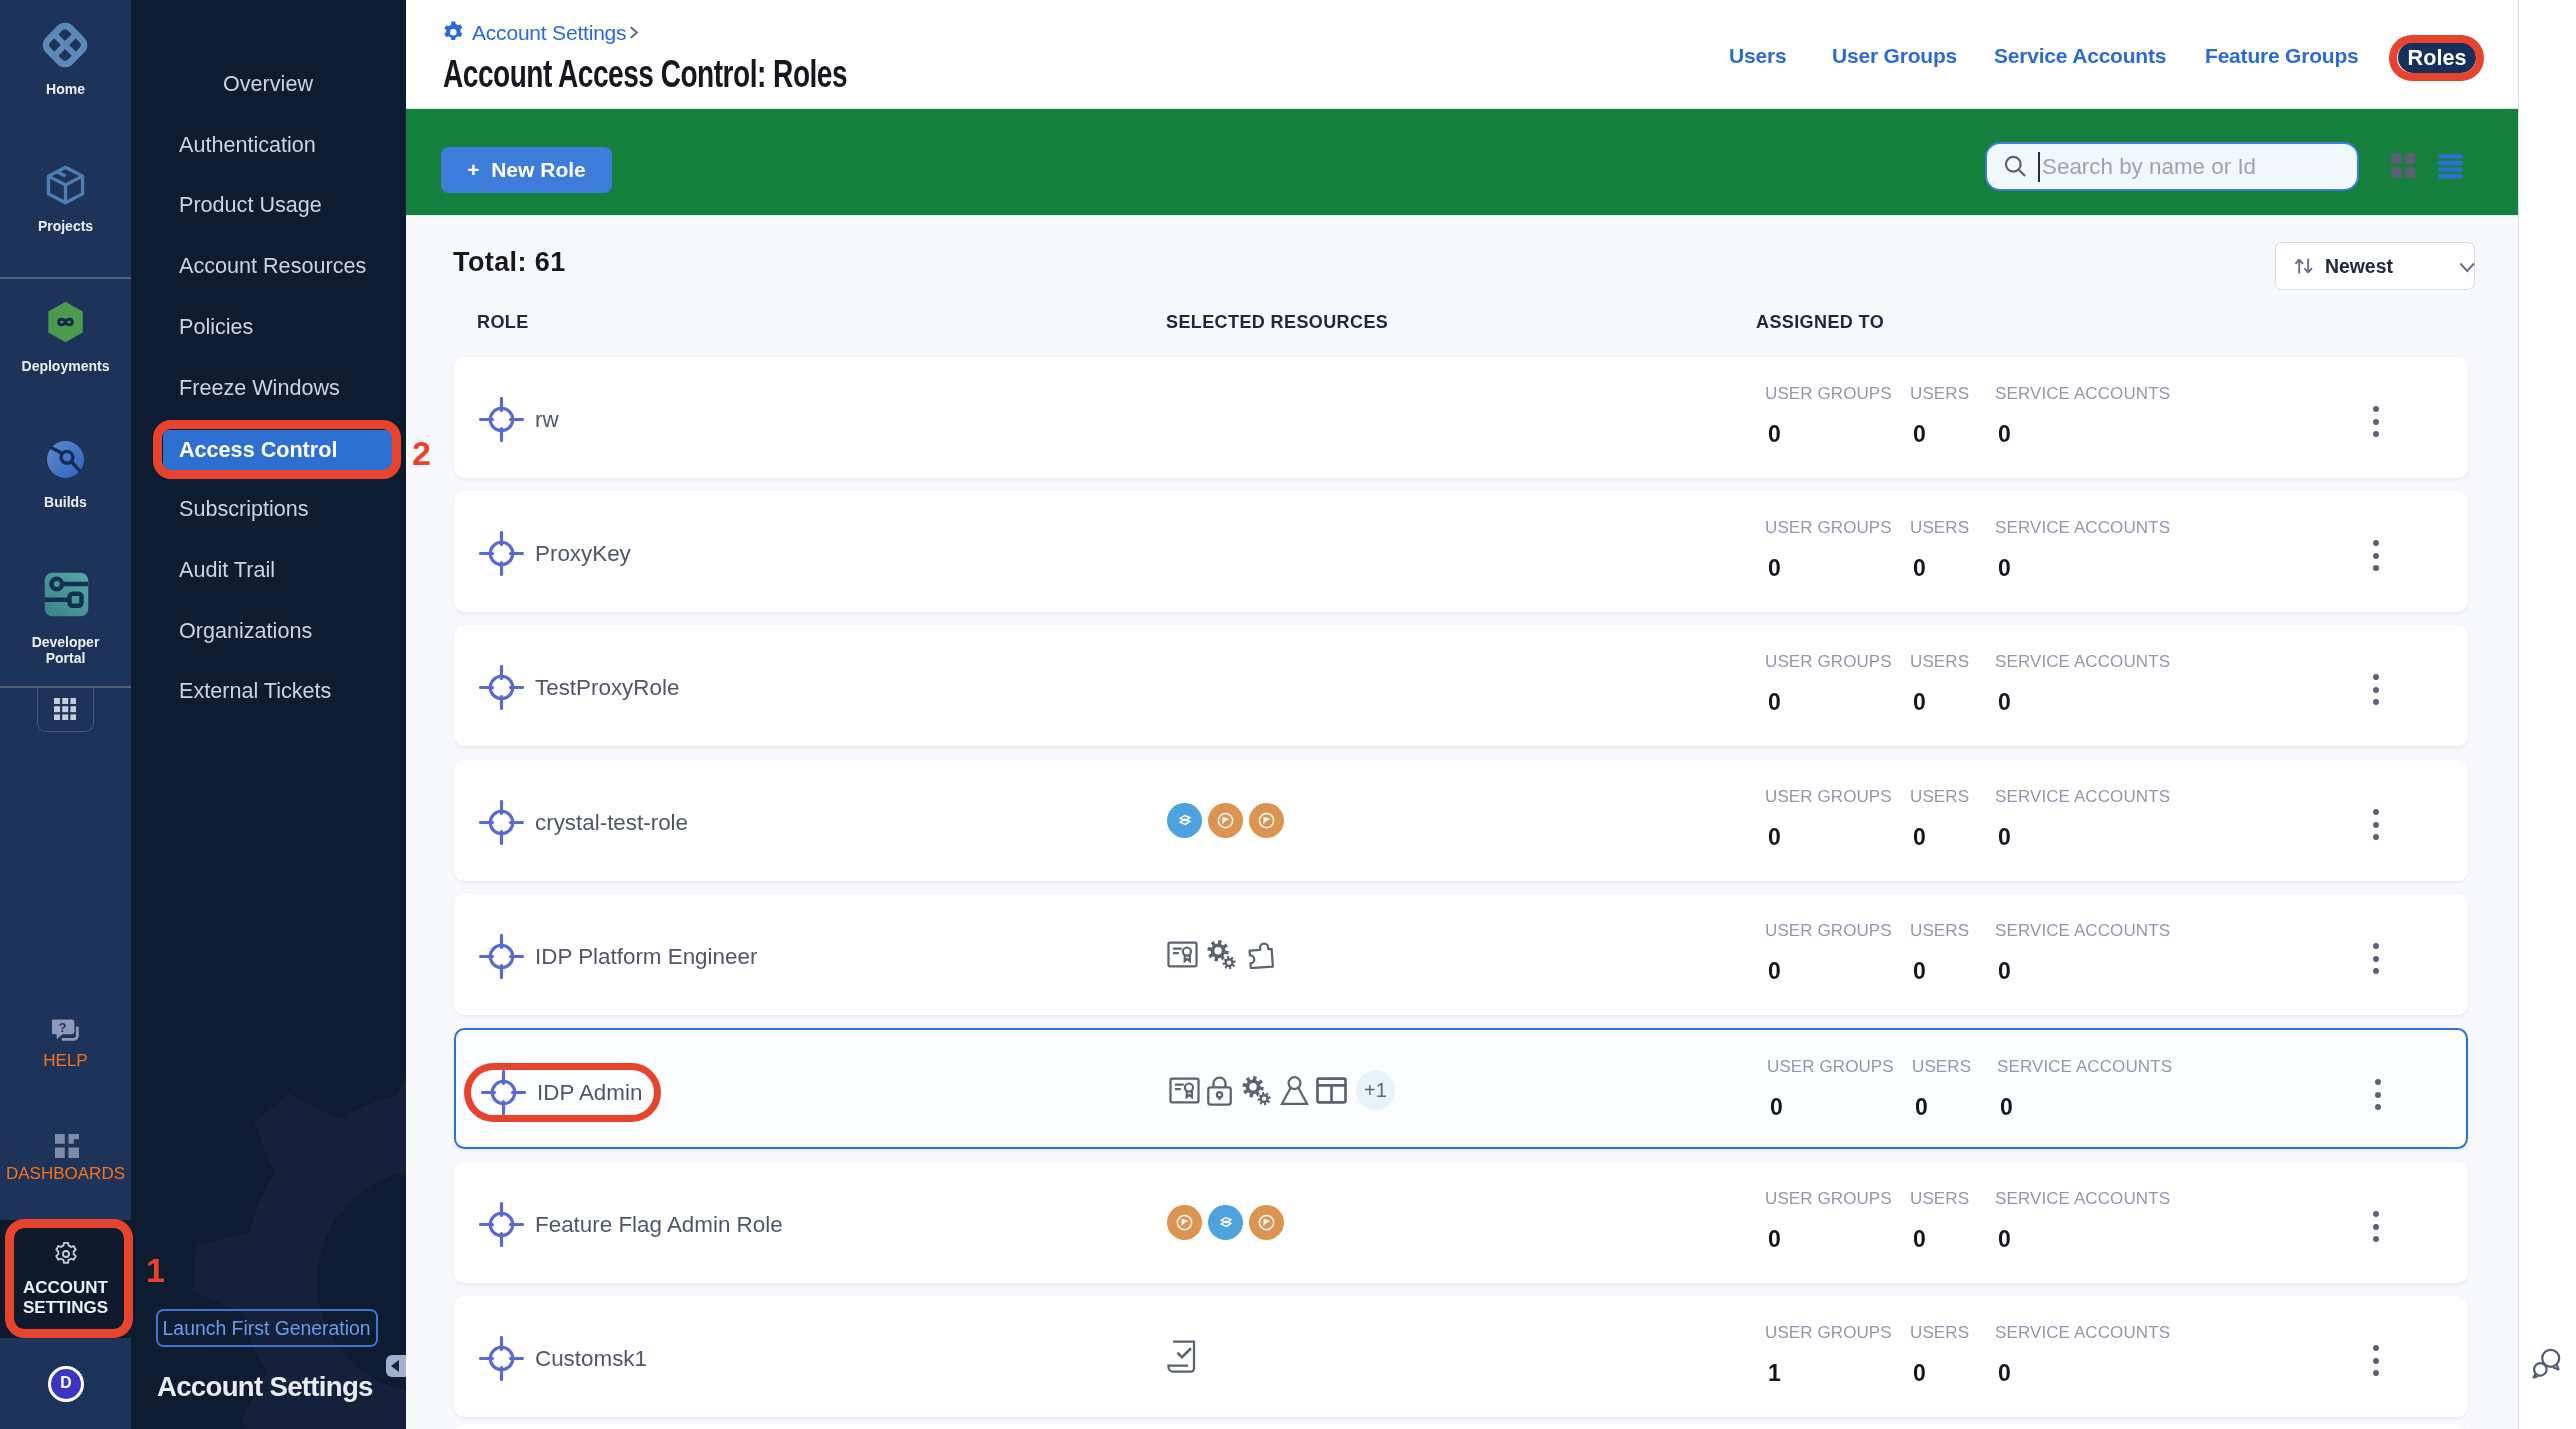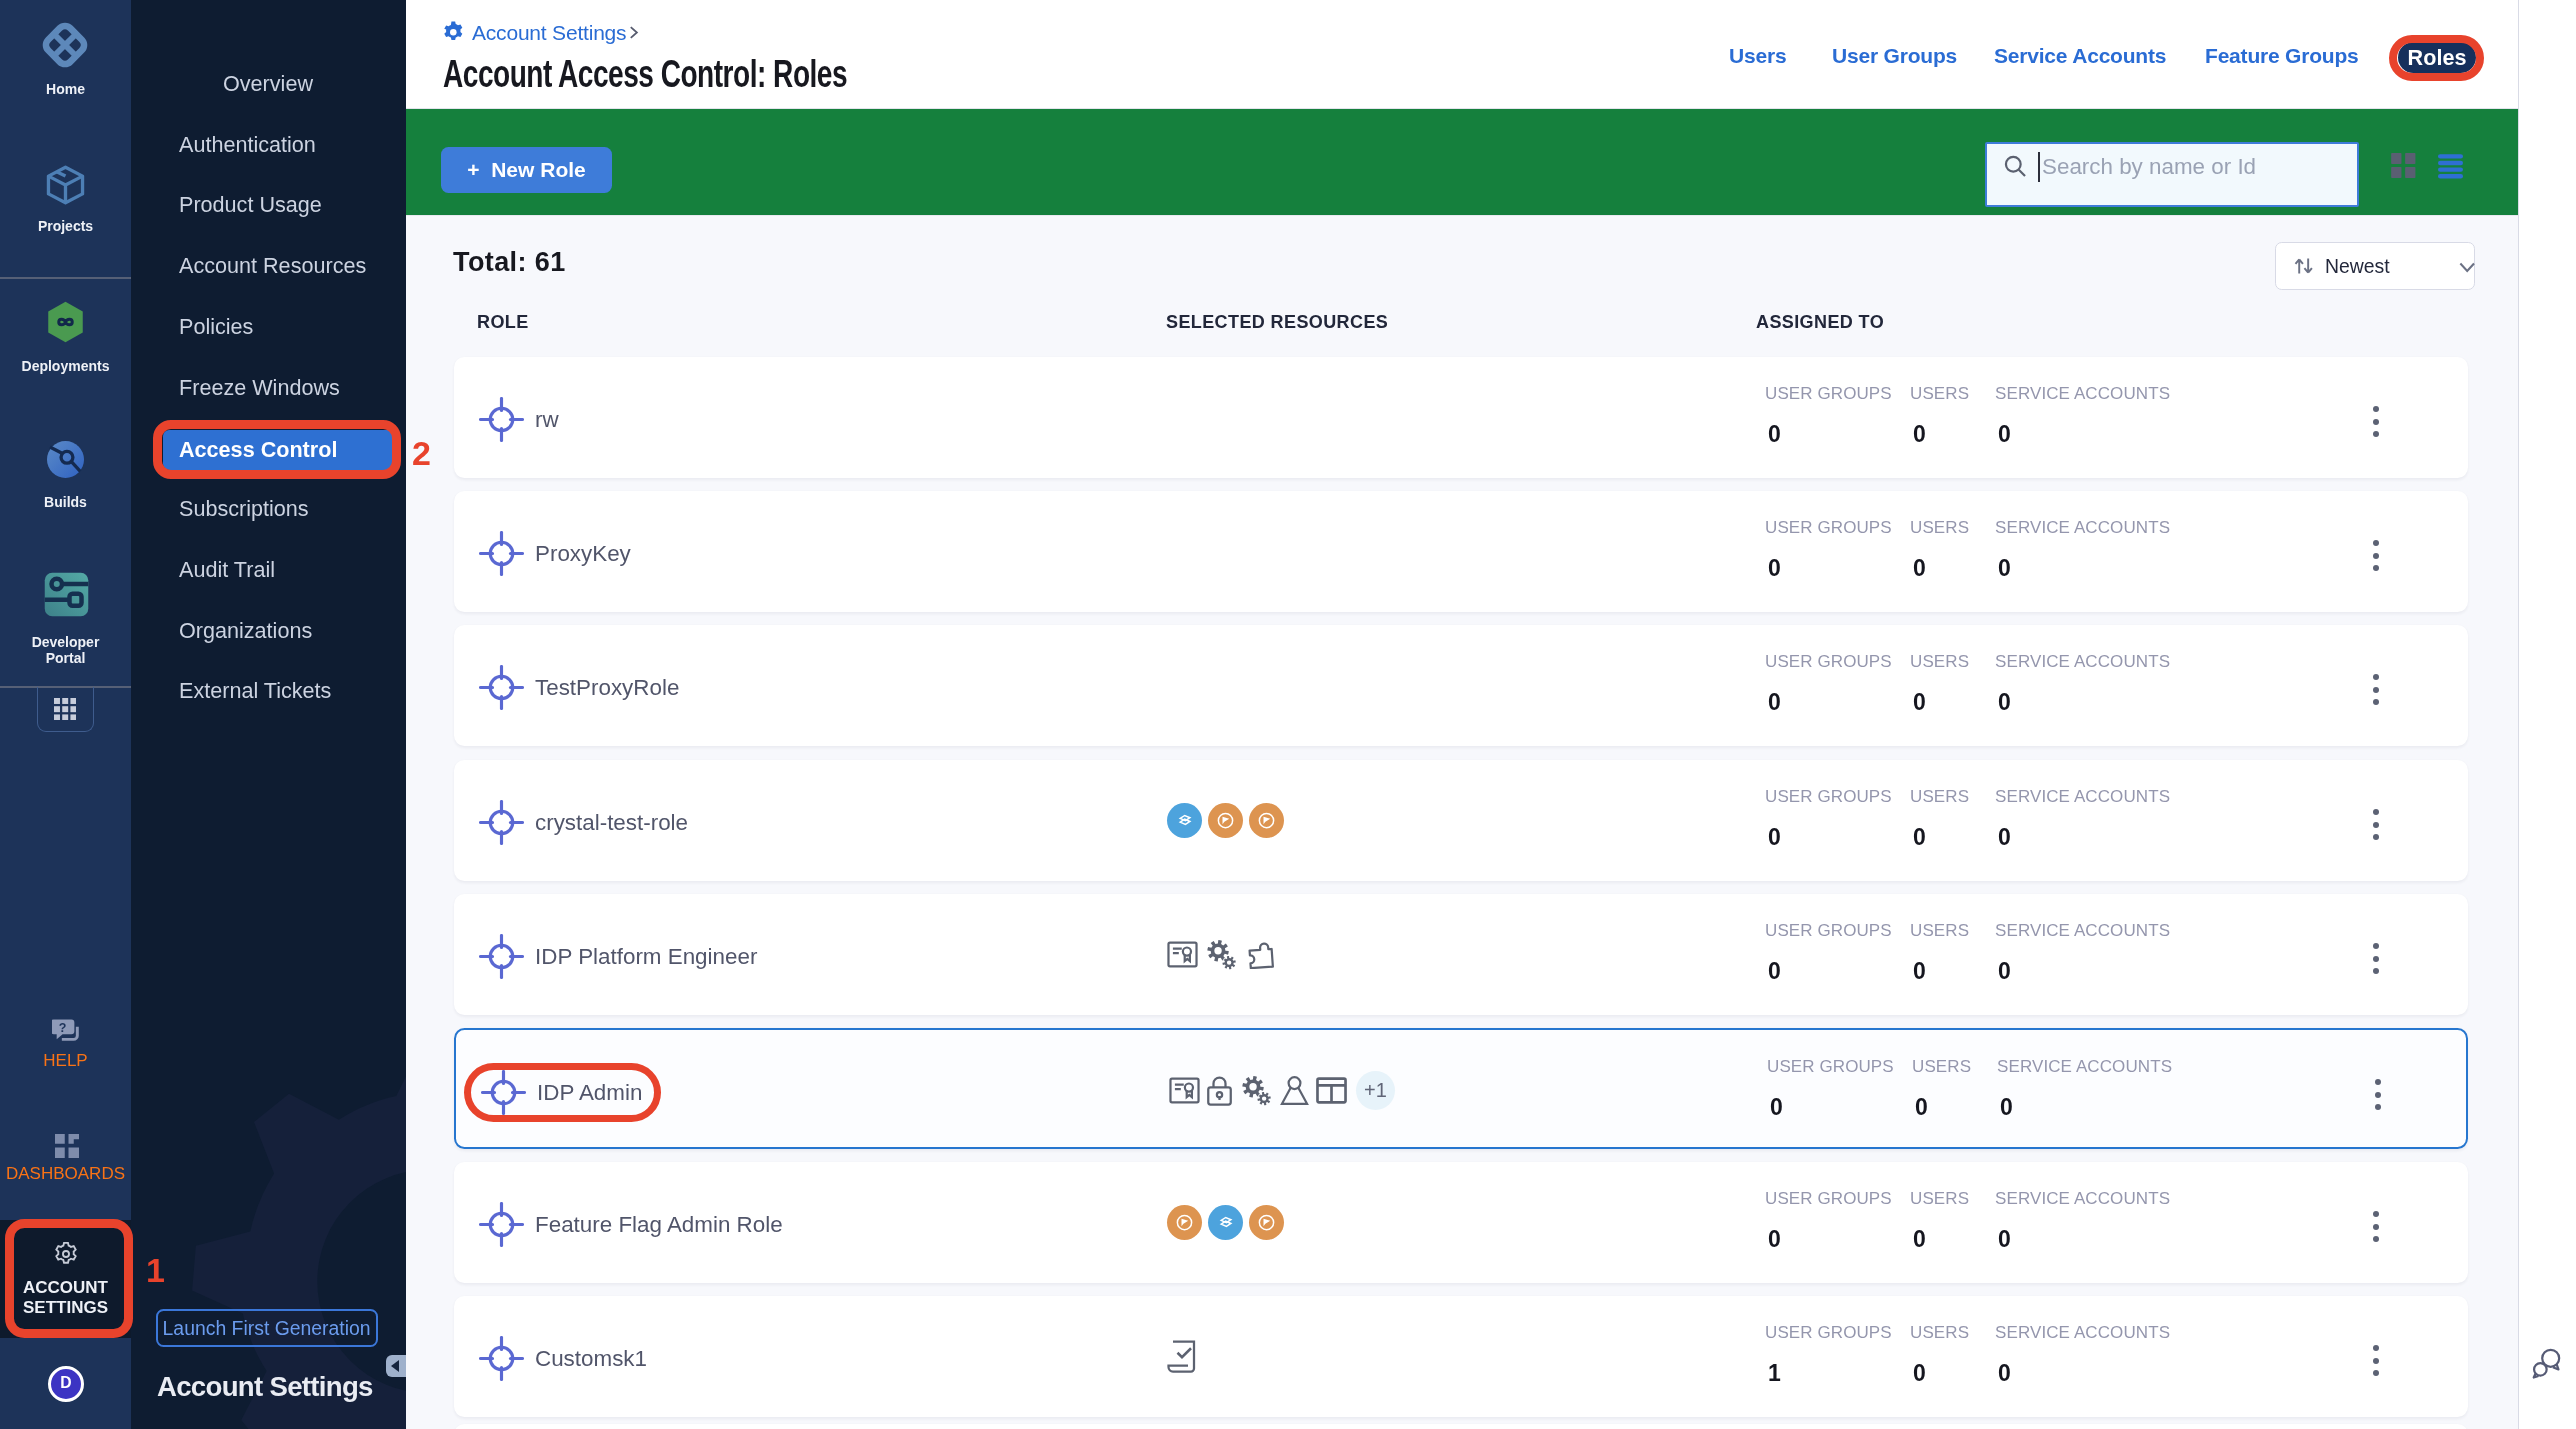--- a/index.html
+++ b/index.html
@@ -194,21 +194,21 @@
     <div class="navlink" style="left:1588px;">Service Accounts</div>
     <div class="navlink" style="left:1799px;">Feature Groups</div>
     <div class="abs" style="left:1992px;top:42px;width:78px;height:31px;background:#16305c;border-radius:18px;color:#fff;font-size:21.6px;font-weight:700;text-align:center;line-height:31px;">Roles</div>
     <div class="abs" style="left:1983px;top:35px;width:79px;height:30px;border:8.2px solid #e8432c;border-radius:23px;"></div>
   </div>
 
   <div id="toolbar">
 
     <div class="abs" style="left:35px;top:38px;width:171px;height:46px;background:#3e7cd9;border-radius:7.5px;color:#fff;font-size:21px;font-weight:700;text-align:center;line-height:46px;">+&nbsp; New Role</div>
 
-    <div class="abs" style="left:1579px;top:33px;width:374px;height:65px;border:2.2px solid #3e7cd9;border-radius:2px;background:#f2f9fd;box-sizing:border-box;">
+    <div class="abs" style="left:1579px;top:33px;width:374px;height:49px;border:2.2px solid #3e7cd9;border-radius:15px;background:#f2f9fd;box-sizing:border-box;">
       <svg class="abs" style="left:16.4px;top:10.4px;" width="25" height="25" viewBox="0 0 34 34">
         <circle cx="14" cy="14" r="10" fill="none" stroke="#5b6170" stroke-width="3"></circle>
         <line x1="21.5" y1="21.5" x2="30" y2="30" stroke="#5b6170" stroke-width="3"></line>
       </svg>
       <div class="abs" style="left:51px;top:7.5px;width:1.5px;height:30px;background:#2b2e3a;"></div>
       <div class="abs" style="left:55px;top:10.4px;font-size:22.4px;color:#9aa2b4;">Search by name or Id</div>
     </div>
 
     <svg class="abs" style="left:1985px;top:44px;" width="24.6" height="25" viewBox="0 0 33 34">
       <g fill="#5a5f72">
@@ -231,21 +231,21 @@
 
   <div class="abs" style="left:47px;top:247px;font-size:27px;letter-spacing:0.4px;font-weight:700;color:#17181f;">Total: 61</div>
 
   <div class="abs" style="left:1869px;top:242px;width:200px;height:48px;background:#fff;border:1.5px solid #d8dae6;border-radius:6.7px;box-sizing:border-box;">
     <svg class="abs" style="left:18px;top:14px;" width="19.4" height="18" viewBox="0 0 26 24">
       <g stroke="#6b7184" stroke-width="2.6" fill="none">
         <path d="M7 22 V3 M7 3 L2 9 M7 3 L12 9"></path>
         <path d="M19 2 V21 M19 21 L14 15 M19 21 L24 15"></path>
       </g>
     </svg>
-    <div class="abs" style="left:49px;top:12px;font-size:19.4px;font-weight:400;color:#23283b;">Newest</div>
+    <div class="abs" style="left:49px;top:12px;font-size:19.4px;font-weight:700;color:#23283b;">Newest</div>
     <svg class="abs" style="left:183px;top:18.6px;" width="16.4" height="11.2" viewBox="0 0 24 16">
       <path d="M2 2 L12 13 L22 2" fill="none" stroke="#6b7184" stroke-width="3"></path>
     </svg>
   </div>
 
   <div class="colhead" style="left:71px;top:312px;">ROLE</div>
   <div class="colhead" style="left:760px;top:312px;">SELECTED RESOURCES</div>
   <div class="colhead" style="left:1350px;top:312px;">ASSIGNED TO</div>
 
   <div id="rows">

